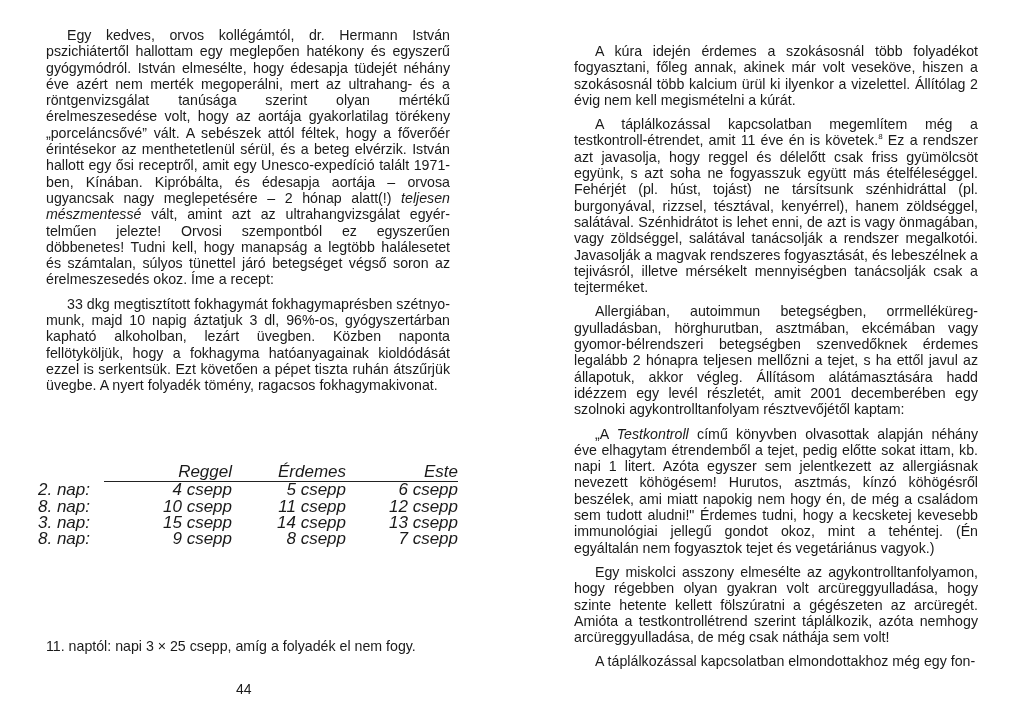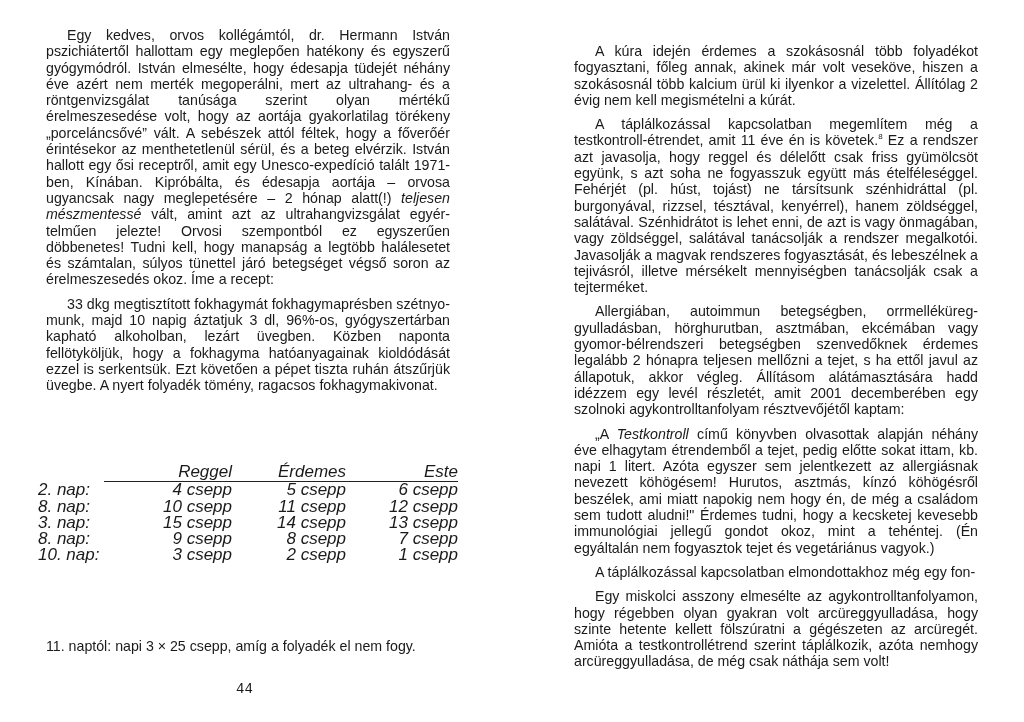--- a/index.html
+++ b/index.html
@@ -25,21 +25,21 @@
   }
   .dosage th { font-weight: normal; padding: 0; text-align: right; }
   .dosage thead tr th.c { border-bottom: 1px solid #222; padding-bottom: 1px; }
   .dosage td { padding: 0; text-align: right; white-space: nowrap; }
   .dosage td.day { text-align: left; width: 66px; }
   .dosage col.cday { width: 66px; }
   .dosage col.c1 { width: 128px; }
   .dosage col.c2 { width: 114px; }
   .dosage col.c3 { width: 112px; }
   .note { position: absolute; left: 0; top: 638px; font-size: 14.2px; line-height: 16.3px; white-space: nowrap; margin-left: 8px; }
-  .pagenum { position: absolute; top: 681px; font-size: 14px; font-family: Liberation Mono, monospace; }
+  .pagenum { position: absolute; top: 681px; font-size: 14px; }
   #page-left .pagenum { left: 198px; }
   #page-right .pagenum { left: 196px; top: 725px; }
 </style>
 </head>
 <body>
 
 <div class="page" id="page-left">
   <div class="body-text">
     <p class="para">
       <span>Egy kedves, orvos kollégámtól, dr. Hermann István pszichiáter­től hallottam egy meglepően hatékony és egyszerű gyógymódról. István elmesélte, hogy édesapja tüdejét néhány éve azért nem merték megoperálni, mert az ultrahang- és a röntgenvizsgálat tanúsága szerint olyan mértékű érelmeszesedése volt, hogy az aortája gyakorlatilag törékeny „porceláncsővé” vált. A sebészek attól féltek, hogy a főverőér érintésekor az menthetetlenül sérül, és a beteg elvérzik. István hallott egy ősi receptről, amit egy Unesco-expedíció talált 1971-ben, Kínában. Kipróbálta, és édesapja aor­tája – orvosa ugyancsak nagy meglepetésére – 2 hónap alatt(!) </span><span class="it">tel­jesen mészmentessé</span><span> vált, amint azt az ultrahangvizsgálat egyér­telműen jelezte! Orvosi szempontból ez egyszerűen döbbenetes! Tudni kell, hogy manapság a legtöbb halálesetet és számtalan, súlyos tünettel járó betegséget végső soron az érelmeszesedés okoz. Íme a recept:</span>
@@ -82,26 +82,20 @@
           <td>15 csepp</td>
           <td>14 csepp</td>
           <td>13 csepp</td>
         </tr>
         <tr>
           <td class="day">8. nap:</td>
           <td>9 csepp</td>
           <td>8 csepp</td>
           <td>7 csepp</td>
         </tr>
-        <tr>
-          <td class="day">10. nap:</td>
-          <td>3 csepp</td>
-          <td>2 csepp</td>
-          <td>1 csepp</td>
-        </tr>
       </tbody>
   </table>
   <div class="note">11. naptól:  napi 3 × 25 csepp, amíg a folyadék el nem fogy.</div>
 
   <div class="pagenum">44</div>
 </div>
 
 <div class="page" id="page-right">
   <div class="body-text">
     <p class="para">
@@ -109,21 +103,21 @@
     </p>
     <p class="para">
       <span>A táplálkozással kapcsolatban megemlítem még a testkontroll-étrendet, amit 11 éve én is követek.</span><sup>8</sup><span> Ez a rendszer azt javasolja, hogy reggel és délelőtt csak friss gyümölcsöt együnk, s azt soha ne fogyasszuk együtt más ételféleséggel. Fehérjét (pl. húst, tojást) ne társítsunk szénhidráttal (pl. burgonyával, rizzsel, tésztával, ke­nyérrel), hanem zöldséggel, salátával. Szénhidrátot is lehet enni, de azt is vagy önmagában, vagy zöldséggel, salátával tanácsolják a rendszer megalkotói. Javasolják a magvak rendszeres fogyasz­tását, és lebeszélnek a tejivásról, illetve mérsékelt mennyiségben tanácsolják csak a tejterméket.</span>
     </p>
     <p class="para">
       <span>Allergiában, autoimmun betegségben, orrmelléküreg-gyulladás­ban, hörghurutban, asztmában, ekcémában vagy gyomor-bélrend­szeri betegségben szenvedőknek érdemes legalább 2 hónapra tel­jesen mellőzni a tejet, s ha ettől javul az állapotuk, akkor végleg. Állításom alátámasztására hadd idézzem egy levél részletét, amit 2001 decemberében egy szolnoki agykontrolltanfolyam résztvevő­jétől kaptam:</span>
     </p>
     <p class="para">
       <span>„A </span><span class="it">Testkontroll</span><span> című könyvben olvasottak alapján néhány éve elhagytam étrendemből a tejet, pedig előtte sokat ittam, kb. napi 1 litert. Azóta egyszer sem jelentkezett az allergiásnak nevezett köhögésem! Hurutos, asztmás, kínzó köhögésről beszélek, ami miatt napokig nem hogy én, de még a családom sem tudott alud­ni!" Érdemes tudni, hogy a kecsketej kevesebb immunológiai jel­legű gondot okoz, mint a tehéntej. (Én egyáltalán nem fogyasztok tejet és vegetáriánus vagyok.)</span>
     </p>
+    <p class="para">
+      <span>Egy miskolci asszony elmesélte az agykontrolltanfolyamon, hogy régebben olyan gyakran volt arcüreggyulladása, hogy szinte hetente kellett fölszúratni a gégészeten az arcüregét. Amióta a test­kontrollétrend szerint táplálkozik, azóta nemhogy arcüreggyulla­dása, de még csak náthája sem volt!</span>
+    </p>
     <p class="para" style="text-align:left;">
       <span>A táplálkozással kapcsolatban elmondottakhoz még egy fon-</span>
-    </p>
-    <p class="para">
-      <span>Egy miskolci asszony elmesélte az agykontrolltanfolyamon, hogy régebben olyan gyakran volt arcüreggyulladása, hogy szinte hetente kellett fölszúratni a gégészeten az arcüregét. Amióta a test­kontrollétrend szerint táplálkozik, azóta nemhogy arcüreggyulla­dása, de még csak náthája sem volt!</span>
     </p>
   </div>
   <div class="pagenum">45</div>
 </div>
 
 </body></html>

